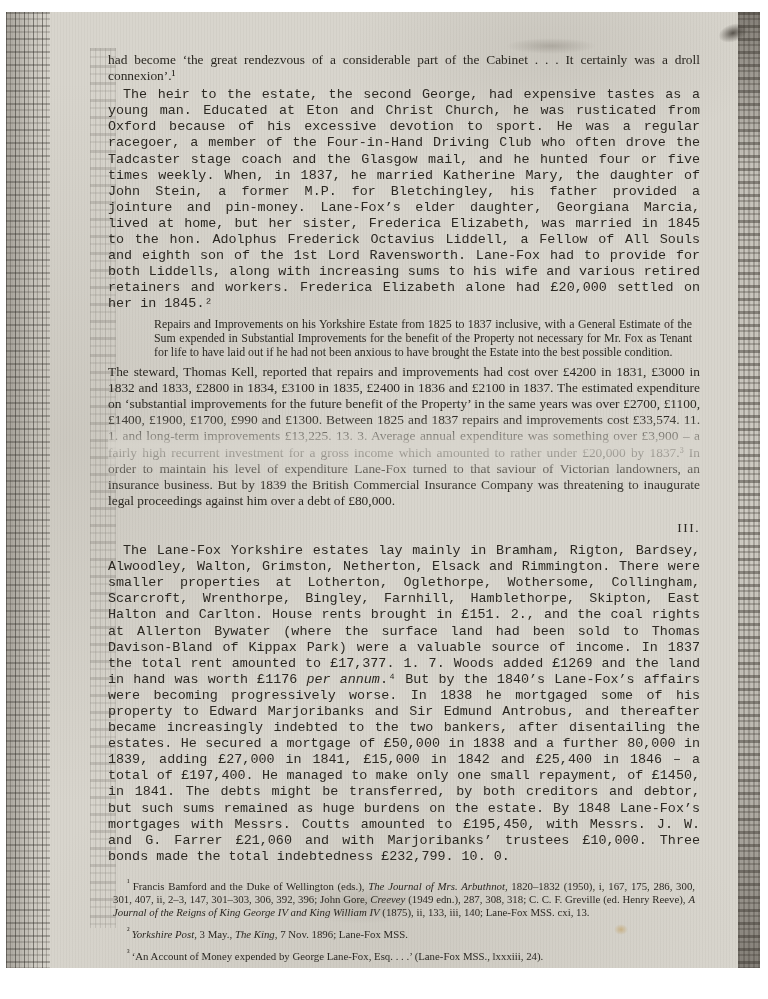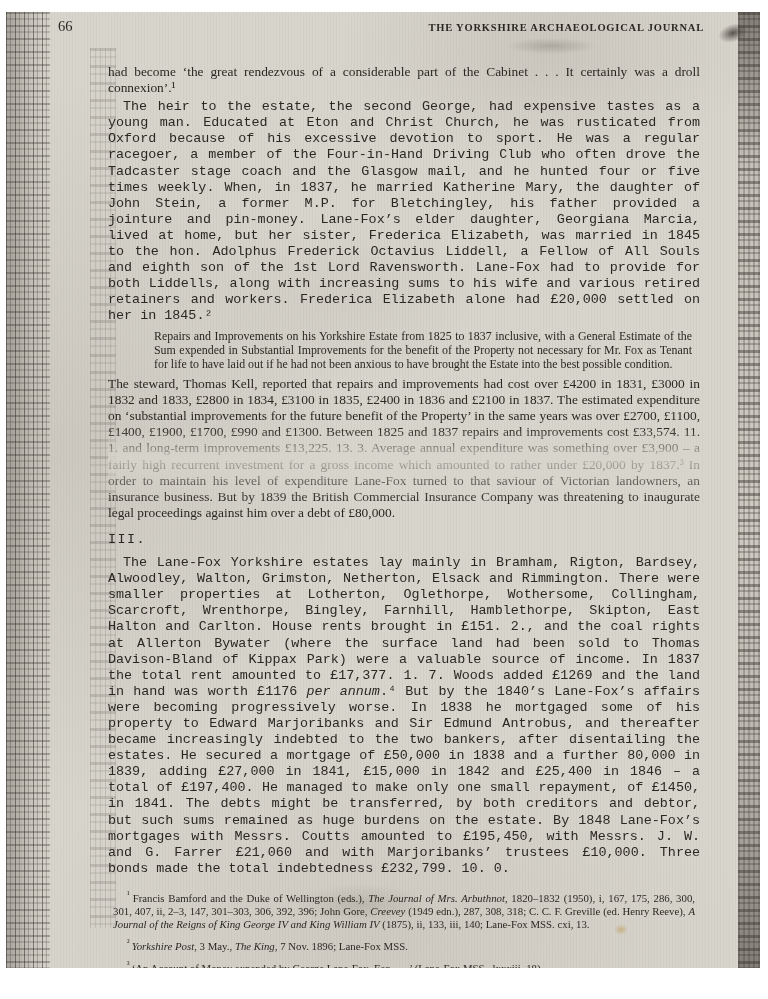--- a/index.html
+++ b/index.html
@@ -40,26 +40,26 @@
   .stain-yellow{left:608px;top:912px;width:14px;height:11px;
     background:radial-gradient(closest-side, rgba(193,160,98,0.65), rgba(0,0,0,0));}
   .smudge-bottom{left:290px;top:872px;width:130px;height:40px;
     background:radial-gradient(closest-side, rgba(118,112,101,0.22), rgba(0,0,0,0));}
   
   .header{position:absolute;left:52px;right:56px;top:6px;display:flex;
     justify-content:space-between;align-items:baseline;color:#2b2822;}
   .pagenum{font-size:14.5px;}
   .jtitle{font-size:10.5px;font-weight:700;letter-spacing:0.8px;}
   
-  .content{position:absolute;left:102px;top:52px;width:592px;
+  .content{position:absolute;left:102px;top:40px;width:592px;
     font-size:13.4px;line-height:16.1px;text-align:justify;color:#2b2822;}
   .content p{margin:0 0 3px;}
   p.para.indent{text-indent:15px;font-family:Liberation Mono, monospace;}
   p.quote{margin:4px 8px 5px 46px;font-size:11.9px;line-height:14.2px;}
-  p.heading{text-align:left;letter-spacing:1.5px;margin:11px 0 7px;text-indent:0;font-family:Liberation Mono, monospace;}
+  p.heading{text-align:right;letter-spacing:1.5px;margin:11px 0 7px;text-indent:0;}
   p.fade{position:relative;}
   p.fade::after{content:"";position:absolute;inset:0;pointer-events:none;
     background:linear-gradient(180deg,
       rgba(216,213,205,0) 0%, rgba(216,213,205,0) 36%,
       rgba(216,213,205,0.45) 48%, rgba(216,213,205,0.82) 56%,
       rgba(216,213,205,0.62) 64%, rgba(216,213,205,0.28) 75%,
       rgba(216,213,205,0) 88%);}
   .footnotes{margin-top:11px;}
   .footnotes p.fn{font-size:10.8px;line-height:13.2px;margin:5px;text-indent:14px;}
   .fn-marker{font-size:8.5px;vertical-align:super;}
@@ -71,34 +71,30 @@
 <div class="page">
   <div class="sheet">
     <div class="binding"></div>
     <div class="fold-marks"></div>
     <div class="edge-right"></div>
     <div class="smudge smudge-ink"></div>
     <div class="smudge smudge-gray"></div>
     <div class="smudge stain-yellow"></div>
     <div class="smudge smudge-bottom"></div>
 
-    <div class="header">
-      <span class="pagenum">66</span>
-      <span class="jtitle">THE YORKSHIRE ARCHAEOLOGICAL JOURNAL</span>
-    </div>
 
     <div class="content">
       <div id="blocks">
           <p class="para"><span>had become ‘the great rendezvous of a considerable part of the Cabinet . . . It certainly was a droll connexion’.¹</span></p>
           <p class="para indent"><span>The heir to the estate, the second George, had expensive tastes as a young man.  Educated at Eton and Christ Church, he was rusticated from Oxford because of his excessive devotion to sport.  He was a regular racegoer, a member of the Four-in-Hand Driving Club who often drove the Tadcaster stage coach and the Glasgow mail, and he hunted four or five times weekly.  When, in 1837, he married Katherine Mary, the daughter of John Stein, a former M.P. for Bletchingley, his father provided a jointure and pin-money. Lane-Fox’s elder daughter, Georgiana Marcia, lived at home, but her sister, Frederica Elizabeth, was married in 1845 to the hon. Adolphus Frederick Octavius Liddell, a Fellow of All Souls and eighth son of the 1st Lord Ravensworth.  Lane-Fox had to provide for both Liddells, along with increasing sums to his wife and various retired retainers and workers.  Frederica Elizabeth alone had £20,000 settled on her in 1845.²</span></p>
           <p class="quote"><span>Repairs and Improvements on his Yorkshire Estate from 1825 to 1837 inclusive, with a General Estimate of the Sum expended in Substantial Improvements for the benefit of the Property not necessary for Mr. Fox as Tenant for life to have laid out if he had not been anxious to have brought the Estate into the best possible condition.</span></p>
           <p class="para fade"><span>The steward, Thomas Kell, reported that repairs and improvements had cost over £4200 in 1831, £3000 in 1832 and 1833, £2800 in 1834, £3100 in 1835, £2400 in 1836 and £2100 in 1837.  The estimated expenditure on ‘substantial improvements for the future benefit of the Property’ in the same years was over £2700, £1100, £1400, £1900, £1700, £990 and £1300.  Between 1825 and 1837 repairs and improvements cost £33,574. 11. 1. and long-term improvements £13,225. 13. 3.  Average annual expenditure was something over £3,900 – a fairly high recurrent investment for a gross income which amounted to rather under £20,000 by 1837.³ In order to maintain his level of expenditure Lane-Fox turned to that saviour of Victorian landowners, an insurance business.  But by 1839 the British Commercial Insurance Company was threatening to inaugurate legal proceedings against him over a debt of £80,000.</span></p>
           <p class="heading"><span>III.</span></p>
           <p class="para indent"><span>The Lane-Fox Yorkshire estates lay mainly in Bramham, Rigton, Bardsey, Alwoodley, Walton, Grimston, Netherton, Elsack and Rimmington.  There were smaller properties at Lotherton, Oglethorpe, Wothersome, Collingham, Scarcroft, Wrenthorpe, Bingley, Farnhill, Hamblethorpe, Skipton, East Halton and Carlton.  House rents brought in £151. 2., and the coal rights at Allerton Bywater (where the surface land had been sold to Thomas Davison-Bland of Kippax Park) were a valuable source of income.  In 1837 the total rent amounted to £17,377. 1. 7.  Woods added £1269 and the land in hand was worth £1176 </span><i>per annum</i><span>.⁴  But by the 1840’s Lane-Fox’s affairs were becoming progressively worse.  In 1838 he mortgaged some of his property to Edward Marjoribanks and Sir Edmund Antrobus, and thereafter became increasingly indebted to the two bankers, after disentailing the estates.  He secured a mortgage of £50,000 in 1838 and a further 80,000 in 1839, adding £27,000 in 1841, £15,000 in 1842 and £25,400 in 1846 – a total of £197,400.  He managed to make only one small repayment, of £1450, in 1841.  The debts might be transferred, by both creditors and debtor, but such sums remained as huge burdens on the estate.  By 1848 Lane-Fox’s mortgages with Messrs. Coutts amounted to £195,450, with Messrs. J. W. and G. Farrer £21,060 and with Marjoribanks’ trustees £10,000.  Three bonds made the total indebtedness £232,799. 10. 0.</span></p>
         </div>
       <div id="footnotes" class="footnotes">
           <p class="fn"><span class="fn-marker">¹ </span><span>Francis Bamford and the Duke of Wellington (eds.), </span><i>The Journal of Mrs. Arbuthnot</i><span>, 1820–1832 (1950), i, 167, 175, 286, 300, 301, 407, ii, 2–3, 147, 301–303, 306, 392, 396; John Gore, </span><i>Creevey</i><span> (1949 edn.), 287, 308, 318; C. C. F. Greville (ed. Henry Reeve), </span><i>A Journal of the Reigns of King George IV and King William IV</i><span> (1875), ii, 133, iii, 140; Lane-Fox MSS. cxi, 13.</span></p>
           <p class="fn"><span class="fn-marker">² </span><i>Yorkshire Post</i><span>, 3 May., </span><i>The King</i><span>, 7 Nov. 1896; Lane-Fox MSS.</span></p>
-          <p class="fn"><span class="fn-marker">³ </span><span>‘An Account of Money expended by George Lane-Fox, Esq. . . .’ (Lane-Fox MSS., lxxxiii, 18).</span></p>
+          <p class="fn"><span class="fn-marker">³ </span><span>‘An Account of Money expended by George Lane-Fox, Esq. . . .’ (Lane-Fox MSS., lxxxiii, 24).</span></p>
         </div>
     </div>
   </div>
 </div>
 
 </body></html>

